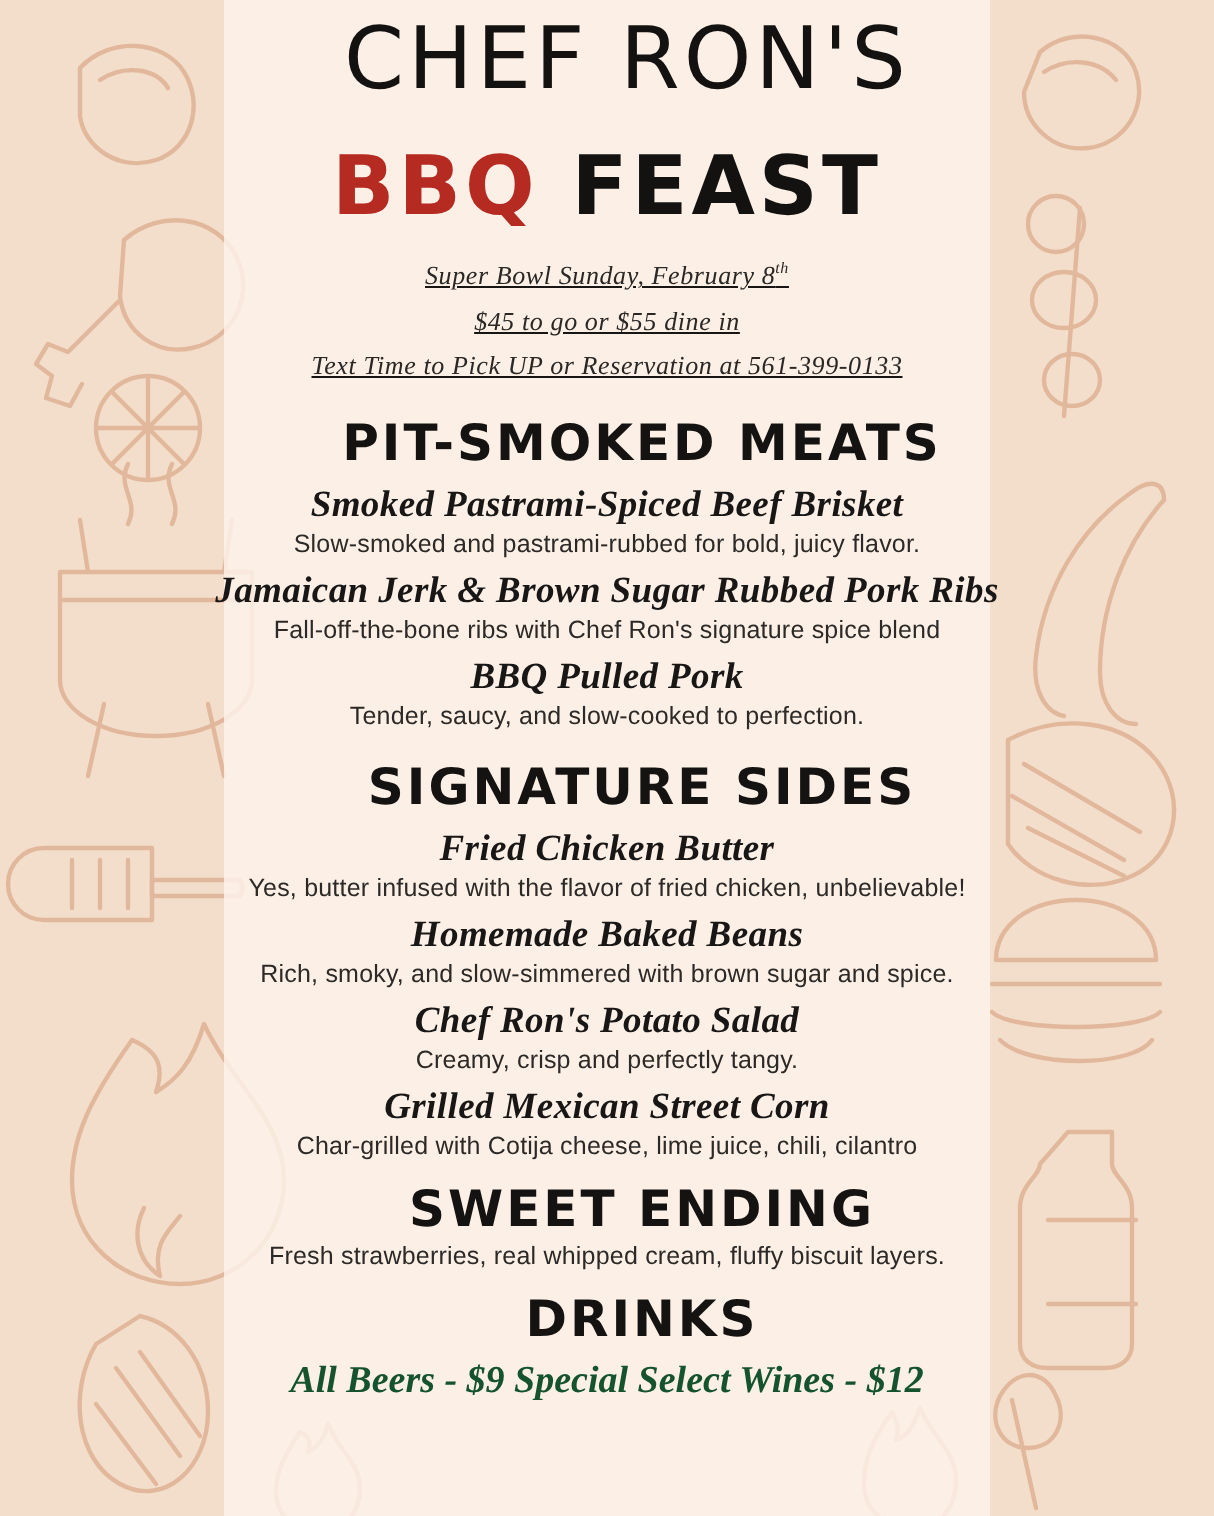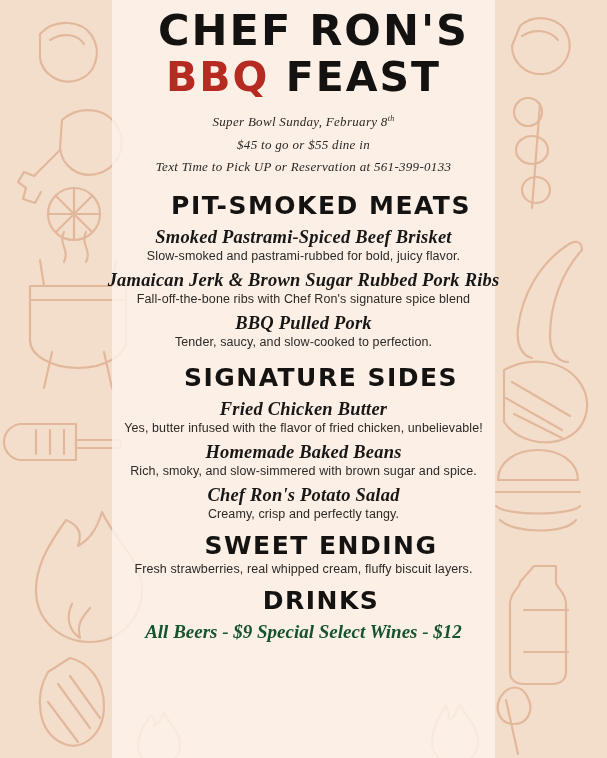--- a/index.html
+++ b/index.html
@@ -45,43 +45,44 @@
     width: 607px;
     height: 758px;
     z-index: 2;
     text-align: center;
     color: #171615;
   }
 
   .title-line1 {
     font-family: "DejaVu Sans", sans-serif;
     font-size: 43px;
-    font-weight: bold;
+    font-weight: normal;
     letter-spacing: 2px;
     line-height: 1.05;
     margin-top: 8px;
     color: #131211;
     padding-left: 20px;
   }
   .title-line2 {
     font-family: "DejaVu Sans", sans-serif;
     font-size: 41px;
     font-weight: bold;
     letter-spacing: 2px;
     line-height: 1.1;
-    margin-top: 2px;
+    margin-top: 18px;
     color: #131211;
   }
   .bbq {
     color: #b52b22;
   }
 
   .sub-block {
     margin-top: 12px;
     line-height: 1.5;
+    text-decoration: underline;
   }
   .sub-line {
     font-family: "Liberation Serif", serif;
     font-style: italic;
     font-size: 13px;
     letter-spacing: 0.3px;
     color: #2a2724;
     margin: 3px 0;
   }
   .sub-line sup {
@@ -228,20 +229,24 @@
     <div class="item-desc">Yes, butter infused with the flavor of fried chicken, unbelievable!</div>
   </div>
   <div>
     <div class="item-name">Homemade Baked Beans</div>
     <div class="item-desc">Rich, smoky, and slow-simmered with brown sugar and spice.</div>
   </div>
   <div>
     <div class="item-name">Chef Ron's Potato Salad</div>
     <div class="item-desc">Creamy, crisp and perfectly tangy.</div>
   </div>
+  <div>
+    <div class="item-name">Grilled Mexican Street Corn</div>
+    <div class="item-desc">Char-grilled with Cotija cheese, lime juice, chili, cilantro</div>
+  </div>
 
   <div class="section-head tight">SWEET ENDING</div>
   <div>
     <div class="item-desc">Fresh strawberries, real whipped cream, fluffy biscuit layers.</div>
   </div>
 
   <div class="section-head tight">DRINKS</div>
   <div class="drinks-line">All Beers - $9 Special Select Wines - $12</div>
 
 </div>

